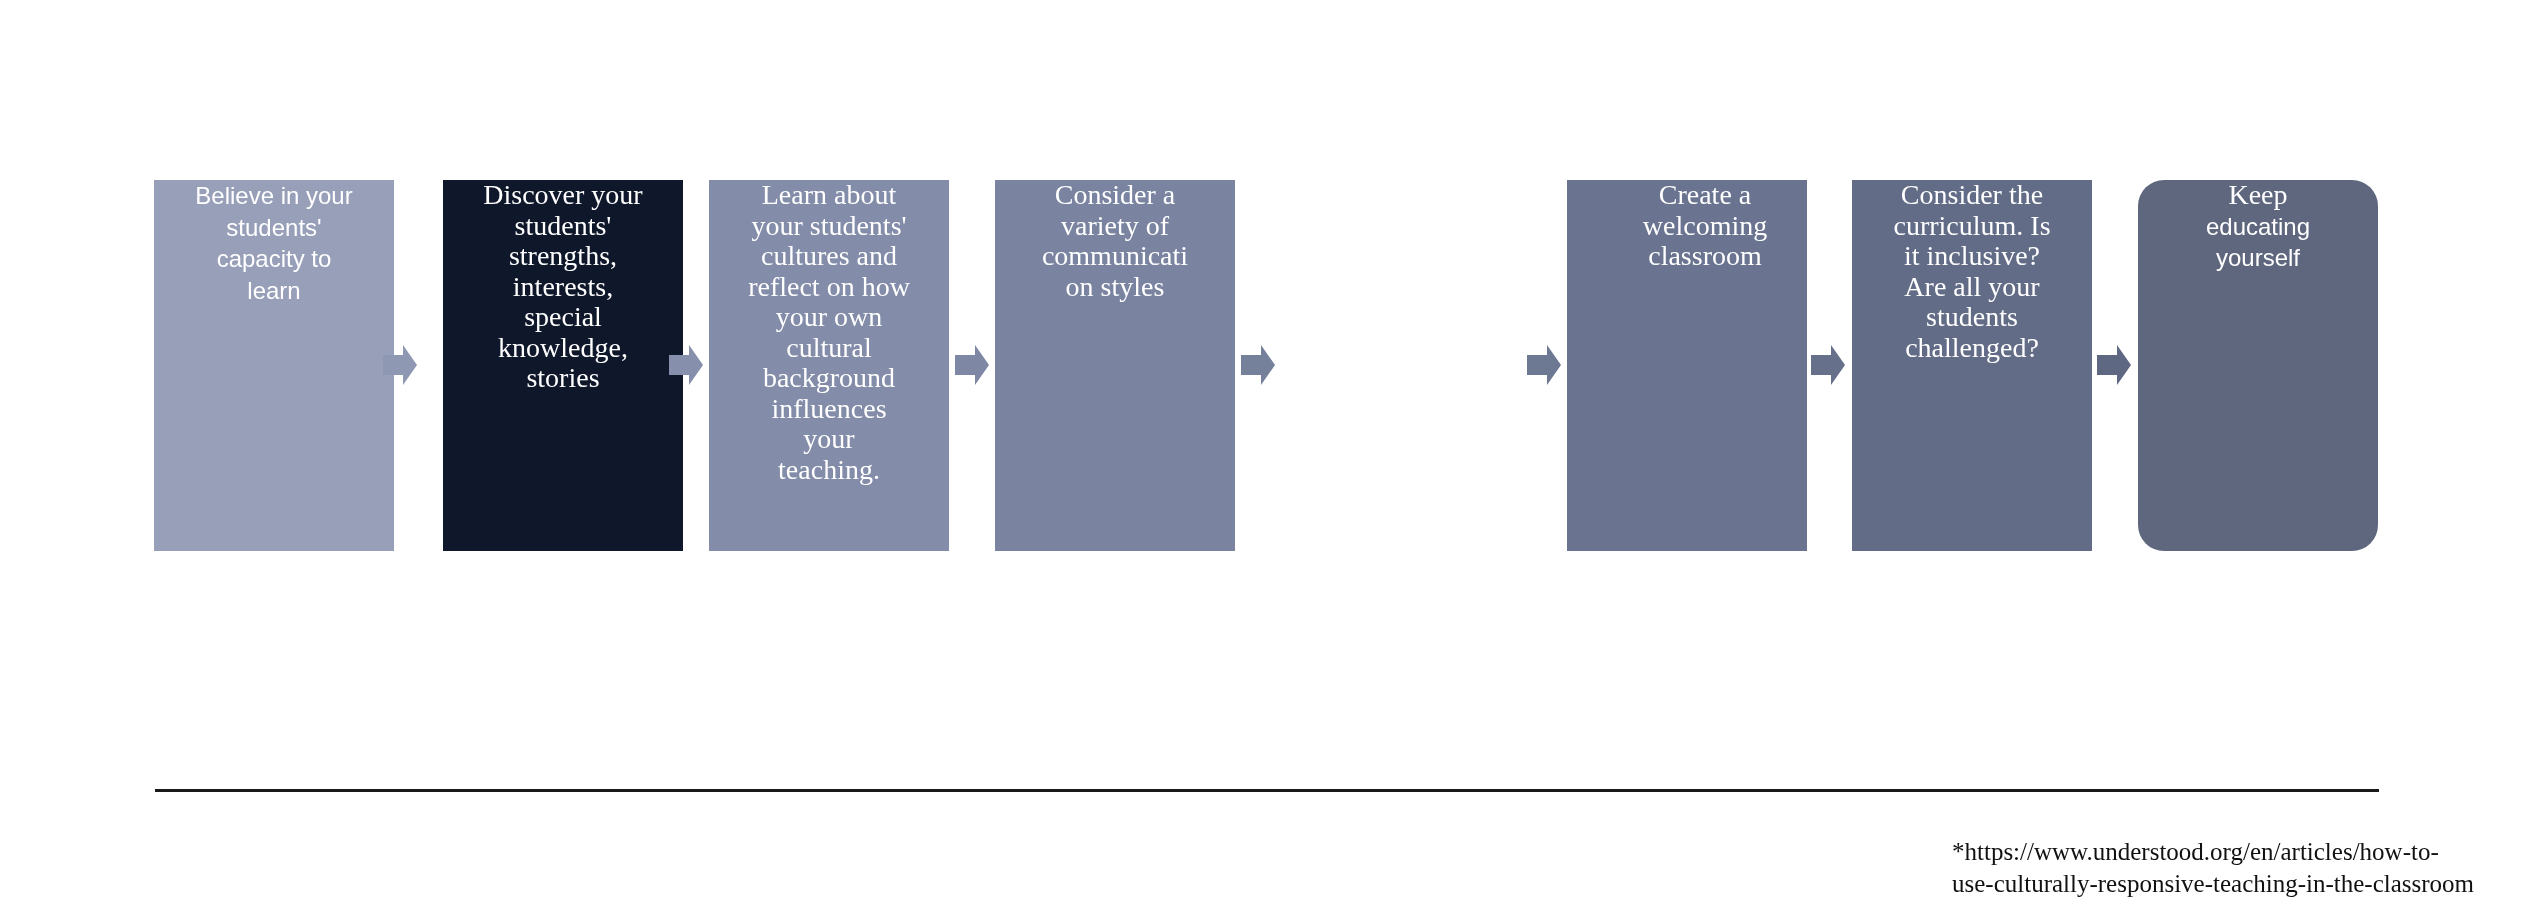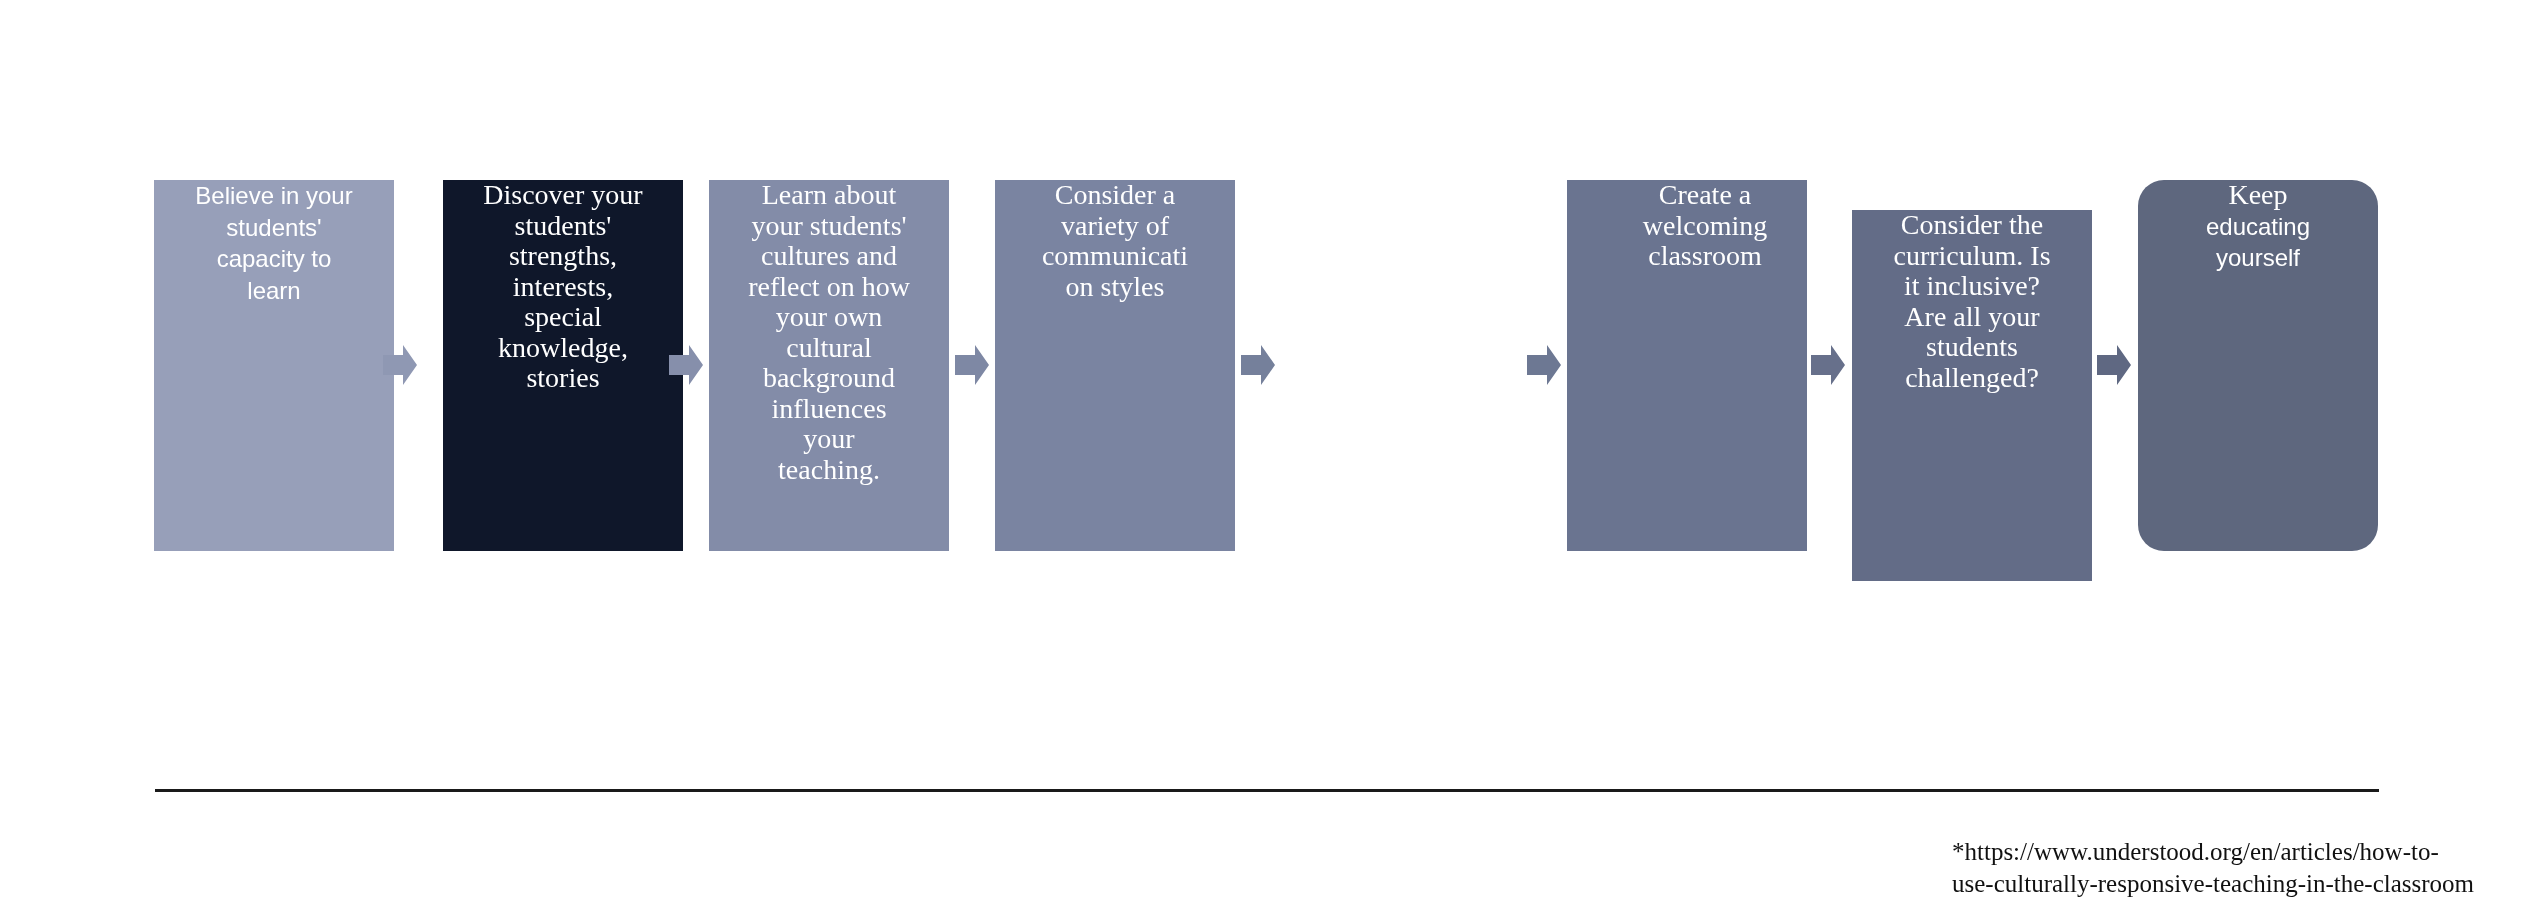--- a/index.html
+++ b/index.html
@@ -165,21 +165,21 @@
       <span class="line">classroom</span>
     </div>
   </div>
 
   <div class="arrow" style="left:1811px;">
     <svg width="34" height="40" viewBox="0 0 34 40">
         <polygon points="0,10 20,10 20,0 34,20 20,40 20,30 0,30" fill="#67708b"></polygon>
       </svg>
   </div>
 
-  <div class="step" style="left:1852px;background:#636c87;margin-top:30px;">
+  <div class="step" style="left:1852px;background:#636c87;">
     <div class="step-text serif">
       <span class="line">Consider the</span>
       <span class="line">curriculum. Is</span>
       <span class="line">it inclusive?</span>
       <span class="line">Are all your</span>
       <span class="line">students</span>
       <span class="line">challenged?</span>
     </div>
   </div>
 

